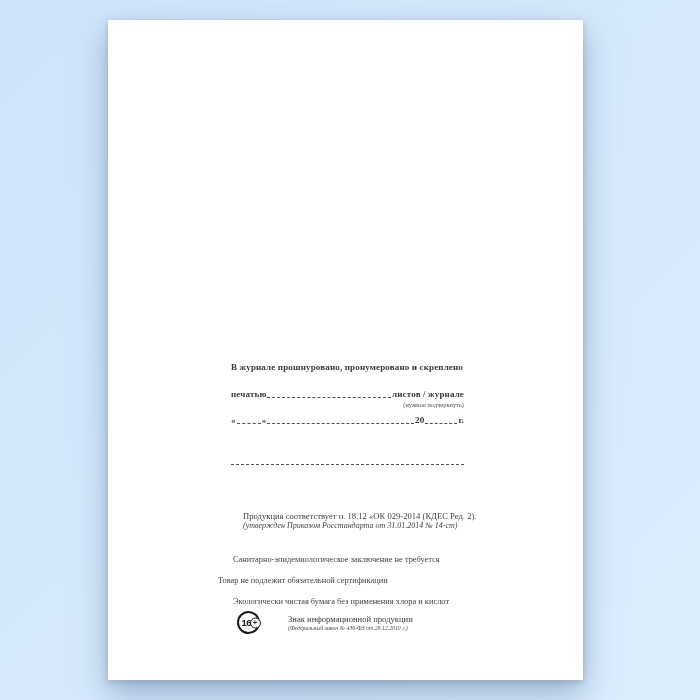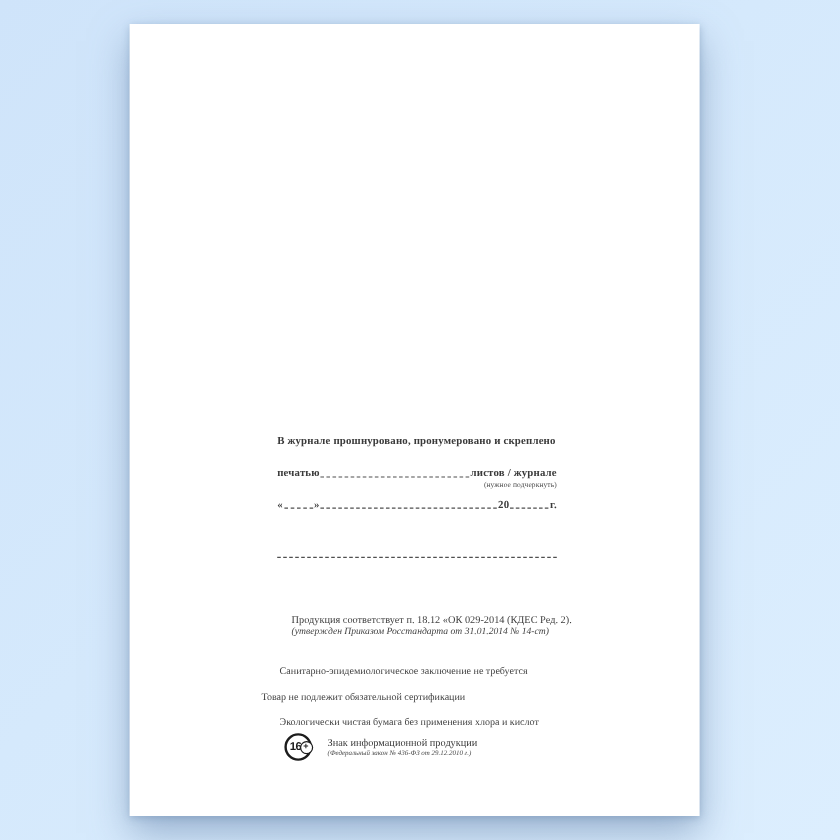--- a/index.html
+++ b/index.html
@@ -53,21 +53,21 @@
     font-size: 9.5px; letter-spacing: -0.5px; color: #1c1c1c;
   }
   .badge-plus {
     position: absolute; right: -2.5px; top: 50%; transform: translateY(-50%);
     width: 11px; height: 11px; box-sizing: border-box;
     border: 1.6px solid #1c1c1c; border-radius: 50%; background: #fff;
     display: flex; align-items: center; justify-content: center;
     font-family: "Liberation Sans", sans-serif; font-weight: 700;
     font-size: 7.5px; line-height: 1; color: #1c1c1c;
   }
-  .agemark-text { margin-left: 13px; margin-top: 3px; color: #3a3a3a; }
+  .agemark-text { margin-left: 28px; margin-top: 3px; color: #3a3a3a; }
   .agemark-label { font-size: 8.6px; white-space: nowrap; }
   .agemark-law { font-size: 5.8px; font-style: italic; white-space: nowrap; margin-top: 1px; color: #474747; }
 </style>
 </head>
 <body>
 
 <div class="stage">
   <div class="page">
 
     <div class="row r1 bold-line">В журнале прошнуровано, пронумеровано и скреплено</div>

